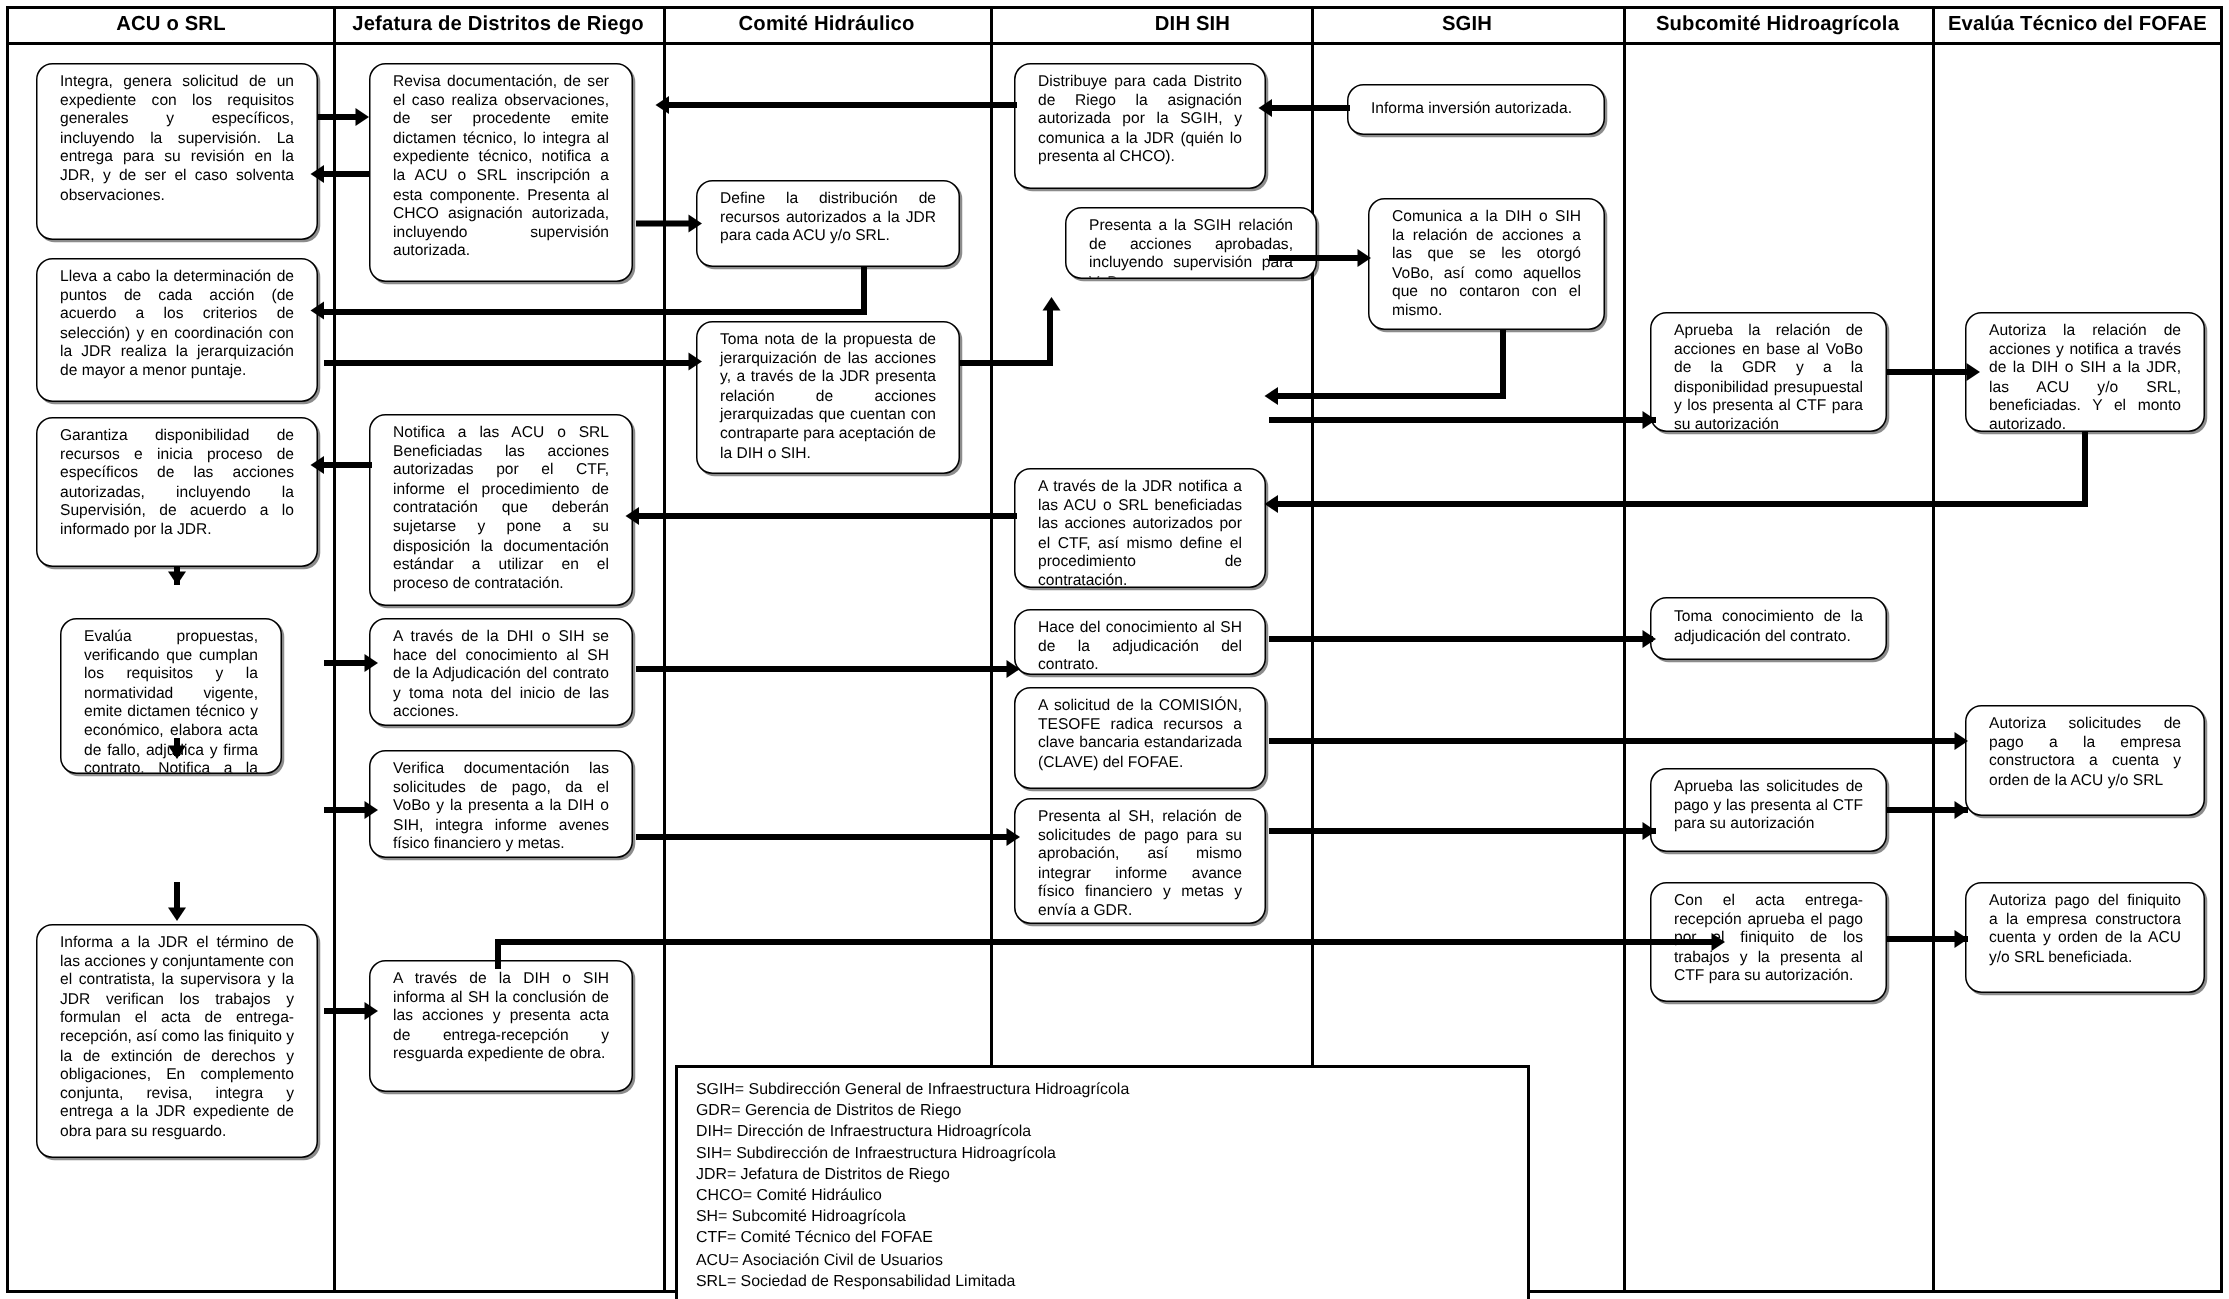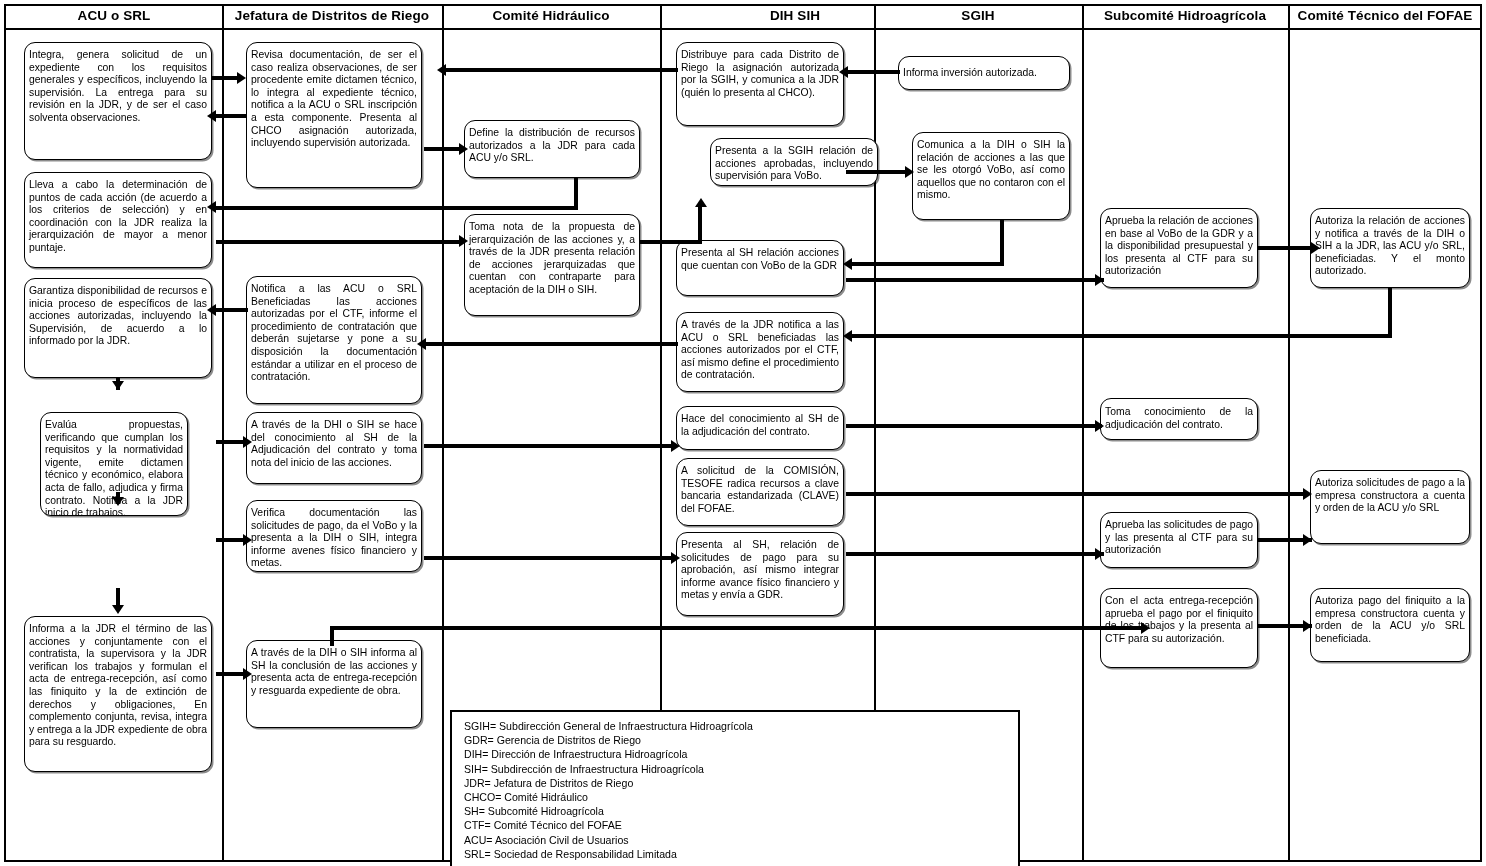--- a/index.html
+++ b/index.html
@@ -8,21 +8,21 @@
 
   .frame{position:absolute;left:4px;top:4px;width:1478px;height:858px;border:2px solid #000;box-sizing:border-box;}
   .hdr-sep{position:absolute;left:4px;top:28px;width:1478px;height:0;border-top:2px solid #000;}
   .vline{position:absolute;top:4px;width:0;border-left:1px solid #000;height:858px;}
   .vline.hdr{border-left-width:2px;}
 
   .colhdr{position:absolute;top:6px;height:20px;line-height:20px;text-align:center;
           font-weight:bold;font-size:13.5px;color:#000;letter-spacing:.1px;}
 
   .node{position:absolute;box-sizing:border-box;border:1.6px solid #000;border-radius:11px;
-        background:#fff;padding:6px 4px;font-size:10.4px;line-height:12.6px;
+        background:#fff;padding:6px 15px;font-size:10.4px;line-height:12.6px;
         text-align:justify;text-justify:inter-word;color:#000;overflow:hidden;
         box-shadow:1.5px 1.5px 0 rgba(0,0,0,0.45);}
   .node.center{display:flex;align-items:center;}
   .node.center > span{display:block;width:100%;}
 
   .legend{position:absolute;box-sizing:border-box;border:2px solid #000;background:#fff;
           padding:7px 12px;font-size:10.6px;line-height:14.2px;color:#000;}
 
   
   .ah{position:absolute;background:#000;height:4px;}
@@ -47,43 +47,42 @@
   <div class="vline hdr" style="left:874px;"></div>
   <div class="vline hdr" style="left:1082px;"></div>
   <div class="vline hdr" style="left:1288px;"></div>
 
   <div class="colhdr" style="left:6px;width:216px;">ACU o SRL</div>
   <div class="colhdr" style="left:223px;width:218px;">Jefatura de Distritos de Riego</div>
   <div class="colhdr" style="left:443px;width:216px;">Comité Hidráulico</div>
   <div class="colhdr" style="left:689px;width:212px;">DIH SIH</div>
   <div class="colhdr" style="left:875px;width:206px;">SGIH</div>
   <div class="colhdr" style="left:1083px;width:204px;">Subcomité Hidroagrícola</div>
-  <div class="colhdr" style="left:1289px;width:192px;">Comité Técnico del FOFAE</div>
+  <div class="colhdr" style="left:1289px;width:192px;">Evalúa Técnico del FOFAE</div>
 
   <div class="node" style="left:24px;top:42px;width:188px;height:118px;">Integra, genera solicitud de un expediente con los requisitos generales y específicos, incluyendo la supervisión. La entrega para su revisión en la JDR, y de ser el caso solventa observaciones.</div>
   <div class="node" style="left:24px;top:172px;width:188px;height:96px;">Lleva a cabo la determinación de puntos de cada acción (de acuerdo a los criterios de selección) y en coordinación con la JDR realiza la jerarquización de mayor a menor puntaje.</div>
   <div class="node" style="left:24px;top:278px;width:188px;height:100px;">Garantiza disponibilidad de recursos e inicia proceso de específicos de las acciones autorizadas, incluyendo la Supervisión, de acuerdo a lo informado por la JDR.</div>
   <div class="node" style="left:24px;top:412px;width:148px;height:104px;margin-left:16px;">Evalúa propuestas, verificando que cumplan los requisitos y la normatividad vigente, emite dictamen técnico y económico, elabora acta de fallo, adjudica y firma contrato. Notifica a la JDR inicio de trabajos.</div>
   <div class="node" style="left:24px;top:616px;width:188px;height:156px;">Informa a la JDR el término de las acciones y conjuntamente con el contratista, la supervisora y la JDR verifican los trabajos y formulan el acta de entrega-recepción, así como las finiquito y la de extinción de derechos y obligaciones, En complemento conjunta, revisa, integra y entrega a la JDR expediente de obra para su resguardo.</div>
 
   <div class="node" style="left:246px;top:42px;width:176px;height:146px;">Revisa documentación, de ser el caso realiza observaciones, de ser procedente emite dictamen técnico, lo integra al expediente técnico, notifica a la ACU o SRL inscripción a esta componente. Presenta al CHCO asignación autorizada, incluyendo supervisión autorizada.</div>
   <div class="node" style="left:246px;top:276px;width:176px;height:128px;">Notifica a las ACU o SRL Beneficiadas las acciones autorizadas por el CTF, informe el procedimiento de contratación que deberán sujetarse y pone a su disposición la documentación estándar a utilizar en el proceso de contratación.</div>
   <div class="node" style="left:246px;top:412px;width:176px;height:72px;">A través de la DHI o SIH se hace del conocimiento al SH de la Adjudicación del contrato y toma nota del inicio de las acciones.</div>
   <div class="node" style="left:246px;top:500px;width:176px;height:72px;">Verifica documentación las solicitudes de pago, da el VoBo y la presenta a la DIH o SIH, integra informe avenes físico financiero y metas.</div>
   <div class="node" style="left:246px;top:640px;width:176px;height:88px;">A través de la DIH o SIH informa al SH la conclusión de las acciones y presenta acta de entrega-recepción y resguarda expediente de obra.</div>
 
   <div class="node" style="left:464px;top:120px;width:176px;height:58px;">Define la distribución de recursos autorizados a la JDR para cada ACU y/o SRL.</div>
   <div class="node" style="left:464px;top:214px;width:176px;height:102px;">Toma nota de la propuesta de jerarquización de las acciones y, a través de la JDR presenta relación de acciones jerarquizadas que cuentan con contraparte para aceptación de la DIH o SIH.</div>
 
   <div class="node" style="left:676px;top:42px;width:168px;height:84px;">Distribuye para cada Distrito de Riego la asignación autorizada por la SGIH, y comunica a la JDR (quién lo presenta al CHCO).</div>
   <div class="node" style="left:710px;top:138px;width:168px;height:48px;">Presenta a la SGIH relación de acciones aprobadas, incluyendo supervisión para VoBo.</div>
-  <div class="node" style="left:676px;top:240px;width:168px;height:56px;">Presenta al SH relación acciones que cuentan con VoBo de la GDR</div>
   <div class="node" style="left:676px;top:312px;width:168px;height:80px;">A través de la JDR notifica a las ACU o SRL beneficiadas las acciones autorizados por el CTF, así mismo define el procedimiento de contratación.</div>
   <div class="node" style="left:676px;top:406px;width:168px;height:44px;">Hace del conocimiento al SH de la adjudicación del contrato.</div>
-  <div class="node" style="left:676px;top:458px;width:168px;height:68px;border-radius:12px;">A solicitud de la COMISIÓN, TESOFE radica recursos a clave bancaria estandarizada (CLAVE) del FOFAE.</div>
+  <div class="node" style="left:676px;top:458px;width:168px;height:68px;">A solicitud de la COMISIÓN, TESOFE radica recursos a clave bancaria estandarizada (CLAVE) del FOFAE.</div>
   <div class="node" style="left:676px;top:532px;width:168px;height:84px;">Presenta al SH, relación de solicitudes de pago para su aprobación, así mismo integrar informe avance físico financiero y metas y envía a GDR.</div>
 
   <div class="node center" style="left:898px;top:56px;width:172px;height:34px;">
     <span>Informa inversión autorizada.</span>
   </div>
   <div class="node" style="left:912px;top:132px;width:158px;height:88px;">Comunica a la DIH o SIH la relación de acciones a las que se les otorgó VoBo, así como aquellos que no contaron con el mismo.</div>
 
   <div class="node" style="left:1100px;top:208px;width:158px;height:80px;">Aprueba la relación de acciones en base al VoBo de la GDR y a la disponibilidad presupuestal y los presenta al CTF para su autorización</div>
   <div class="node center" style="left:1100px;top:398px;width:158px;height:42px;">
     <span>Toma conocimiento de la adjudicación del contrato.</span>

